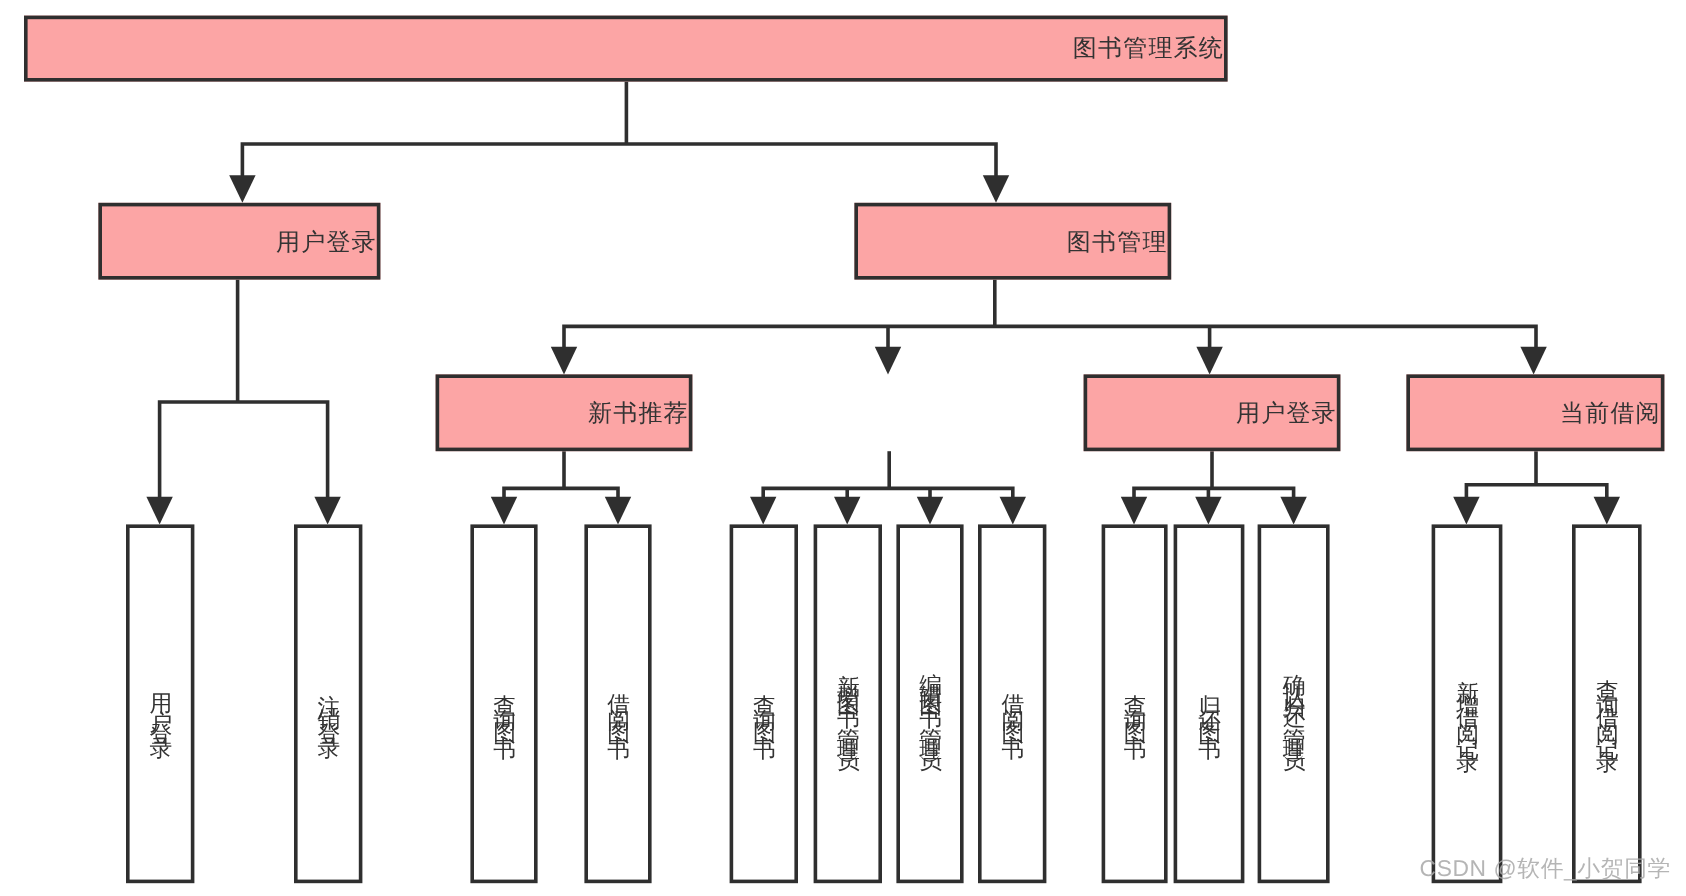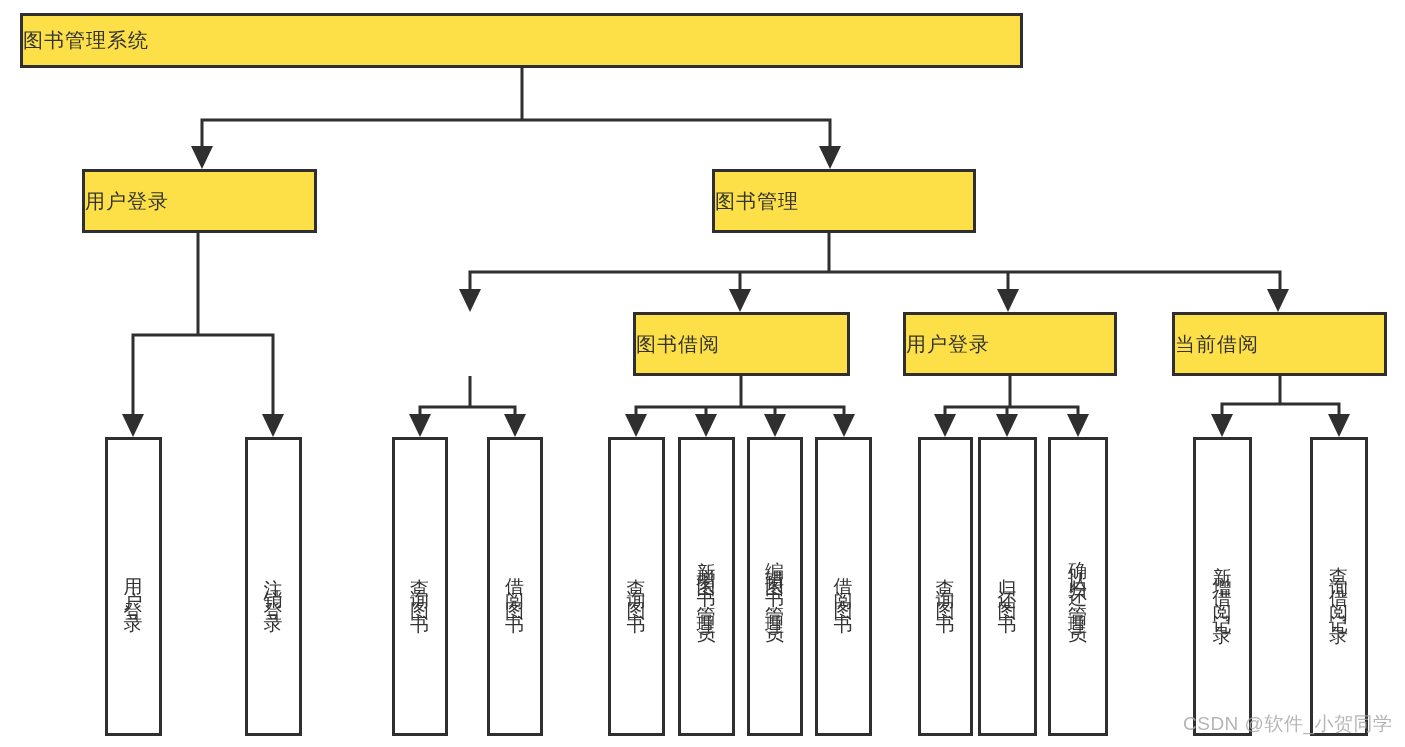--- a/index.html
+++ b/index.html
@@ -7,22 +7,22 @@
     position:relative;
     width:1405px;height:747px;
     background:#ffffff;
     overflow:hidden;
     font-family:"Liberation Sans", sans-serif;
   }
   .hbox{
     position:absolute;
     box-sizing:border-box;
     border:3px solid #2f2f2f;
-    background:#fde047;
-    display:flex;align-items:center;justify-content:flex-start;
+    background:#fca5a5;
+    display:flex;align-items:center;justify-content:flex-end;
     font-size:20px;color:#333333;
     letter-spacing:1px;
     z-index:2;
   }
   .vbox{
     position:absolute;
     top:437px;height:299px;
     box-sizing:border-box;
     border:3px solid #2f2f2f;
     background:#ffffff;
@@ -121,22 +121,22 @@
     <span>图书管理系统</span>
   </div>
 
   <div class="hbox" style="left:82px;top:169px;width:235px;height:64px">
     <span>用户登录</span>
   </div>
   <div class="hbox" style="left:712px;top:169px;width:264px;height:64px">
     <span>图书管理</span>
   </div>
 
-  <div class="hbox" style="left:633px;top:312px;width:217px;height:64px">
-    <span>图书借阅</span>
+  <div class="hbox" style="left:363px;top:312px;width:214px;height:64px">
+    <span>新书推荐</span>
   </div>
   <div class="hbox" style="left:903px;top:312px;width:214px;height:64px">
     <span>用户登录</span>
   </div>
   <div class="hbox" style="left:1172px;top:312px;width:215px;height:64px">
     <span>当前借阅</span>
   </div>
 
   <div class="vbox" style="left:105px;width:57px">
     <span class="vtext">用户登录</span>

